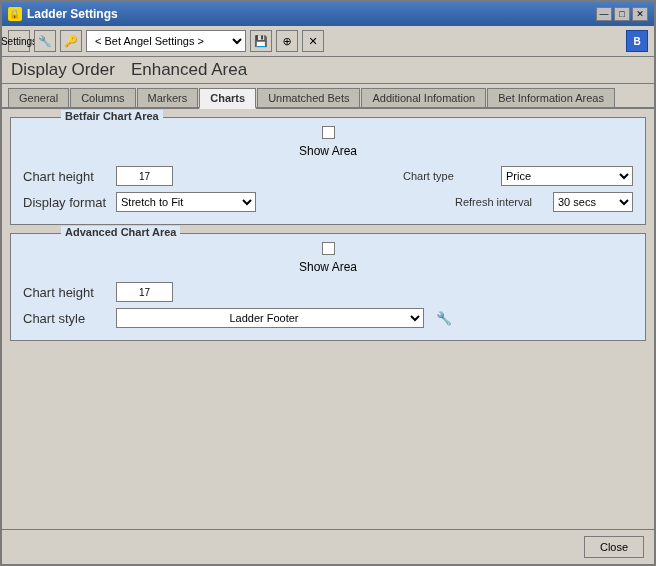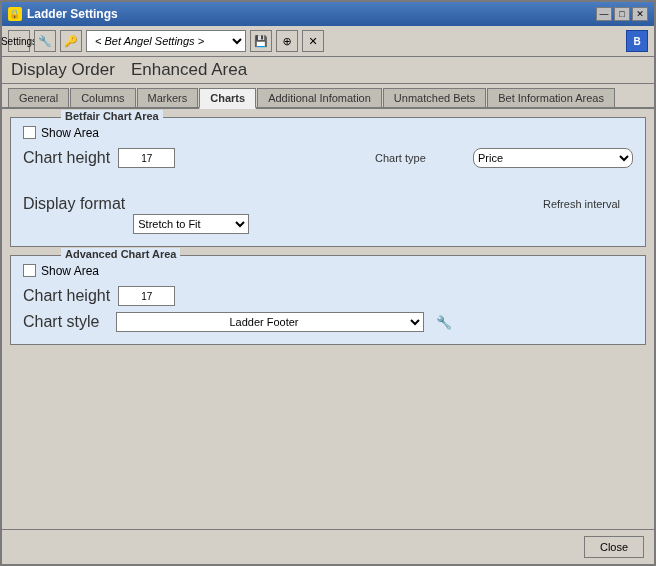--- a/index.html
+++ b/index.html
@@ -86,21 +86,20 @@
       align-items: center;
       gap: 2px;
     }
     .toolbar-select {
       height: 22px;
       font-size: 11px;
       background: white;
       border: 1px solid #7a7a7a;
       padding: 0 4px;
       width: 160px;
-      font-style: italic;
     }
     .toolbar-icon-btn {
       width: 22px;
       height: 22px;
       background: #3366cc;
       border: 1px solid #1a4499;
       display: flex;
       align-items: center;
       justify-content: center;
       cursor: pointer;
@@ -171,34 +170,35 @@
     }
     .row {
       display: flex;
       align-items: center;
       gap: 8px;
       margin-bottom: 6px;
     }
     .row:last-child { margin-bottom: 0; }
     .checkbox-row {
       display: flex;
-      align-items: flex-start;
+      align-items: center;
       gap: 5px;
       margin-bottom: 8px;
+      flex-direction: column;
     }
     .checkbox {
       width: 13px;
       height: 13px;
       border: 1px solid #7a7a7a;
       background: white;
       cursor: pointer;
       flex-shrink: 0;
     }
     .label {
-      font-size: 16px;
+      font-size: 13px;
       color: #333;
       min-width: 85px;
     }
     .label-right {
       font-size: 11px;
       color: #333;
       min-width: 90px;
     }
     .input-field {
       height: 20px;
@@ -209,22 +209,21 @@
       width: 57px;
     }
     .select-field {
       height: 20px;
       border: 1px solid #7a7a7a;
       background: white;
       font-size: 11px;
       cursor: pointer;
     }
     .select-wide {
-      width: 160px;
-      border-radius: 8px;
+      width: 132px;
     }
     .select-large {
       width: 308px;
       text-align: center;
     }
     .wrench-icon {
       cursor: pointer;
       font-size: 13px;
       margin-left: 4px;
     }
@@ -295,22 +294,22 @@
   <div class="menu-bar">
     <span class="menu-item">Display Order</span>
     <span class="menu-item">Enhanced Area</span>
   </div>
 
   <div class="tabs-bar">
     <div class="tab">General</div>
     <div class="tab">Columns</div>
     <div class="tab">Markers</div>
     <div class="tab active">Charts</div>
+    <div class="tab">Unmatched Bets</div>
     <div class="tab">Additional Infomation</div>
-    <div class="tab">Unmatched Bets</div>
     <div class="tab">Bet Information Areas</div>
   </div>
 
   <div class="content">
 
     <div class="group-box">
       <span class="group-box-title">Betfair Chart Area</span>
 
       <div class="checkbox-row">
         <div class="checkbox"></div>
@@ -324,27 +323,34 @@
         <span class="label-right">Chart type</span>
         <select class="select-field select-wide">
           <option>Price</option>
           <option>Volume</option>
           <option>Both</option>
         </select>
       </div>
 
       <div class="row">
         <span class="label">Display format</span>
-        <select class="select-field" style="width:116px;margin-top:40px;">
+        <select class="select-field" style="width:140px;">
           <option>Stretch to Fit</option>
           <option>Fixed Scale</option>
           <option>Auto Scale</option>
         </select>
         <span style="flex:1"></span>
         <span class="label-right">Refresh interval</span>
+        <select class="select-field" style="width:80px;">
+          <option>5 secs</option>
+          <option>10 secs</option>
+          <option>15 secs</option>
+          <option selected="">30 secs</option>
+          <option>60 secs</option>
+        </select>
       </div>
     </div>
 
     <div class="group-box">
       <span class="group-box-title">Advanced Chart Area</span>
 
       <div class="checkbox-row">
         <div class="checkbox"></div>
         <span>Show Area</span>
       </div>

